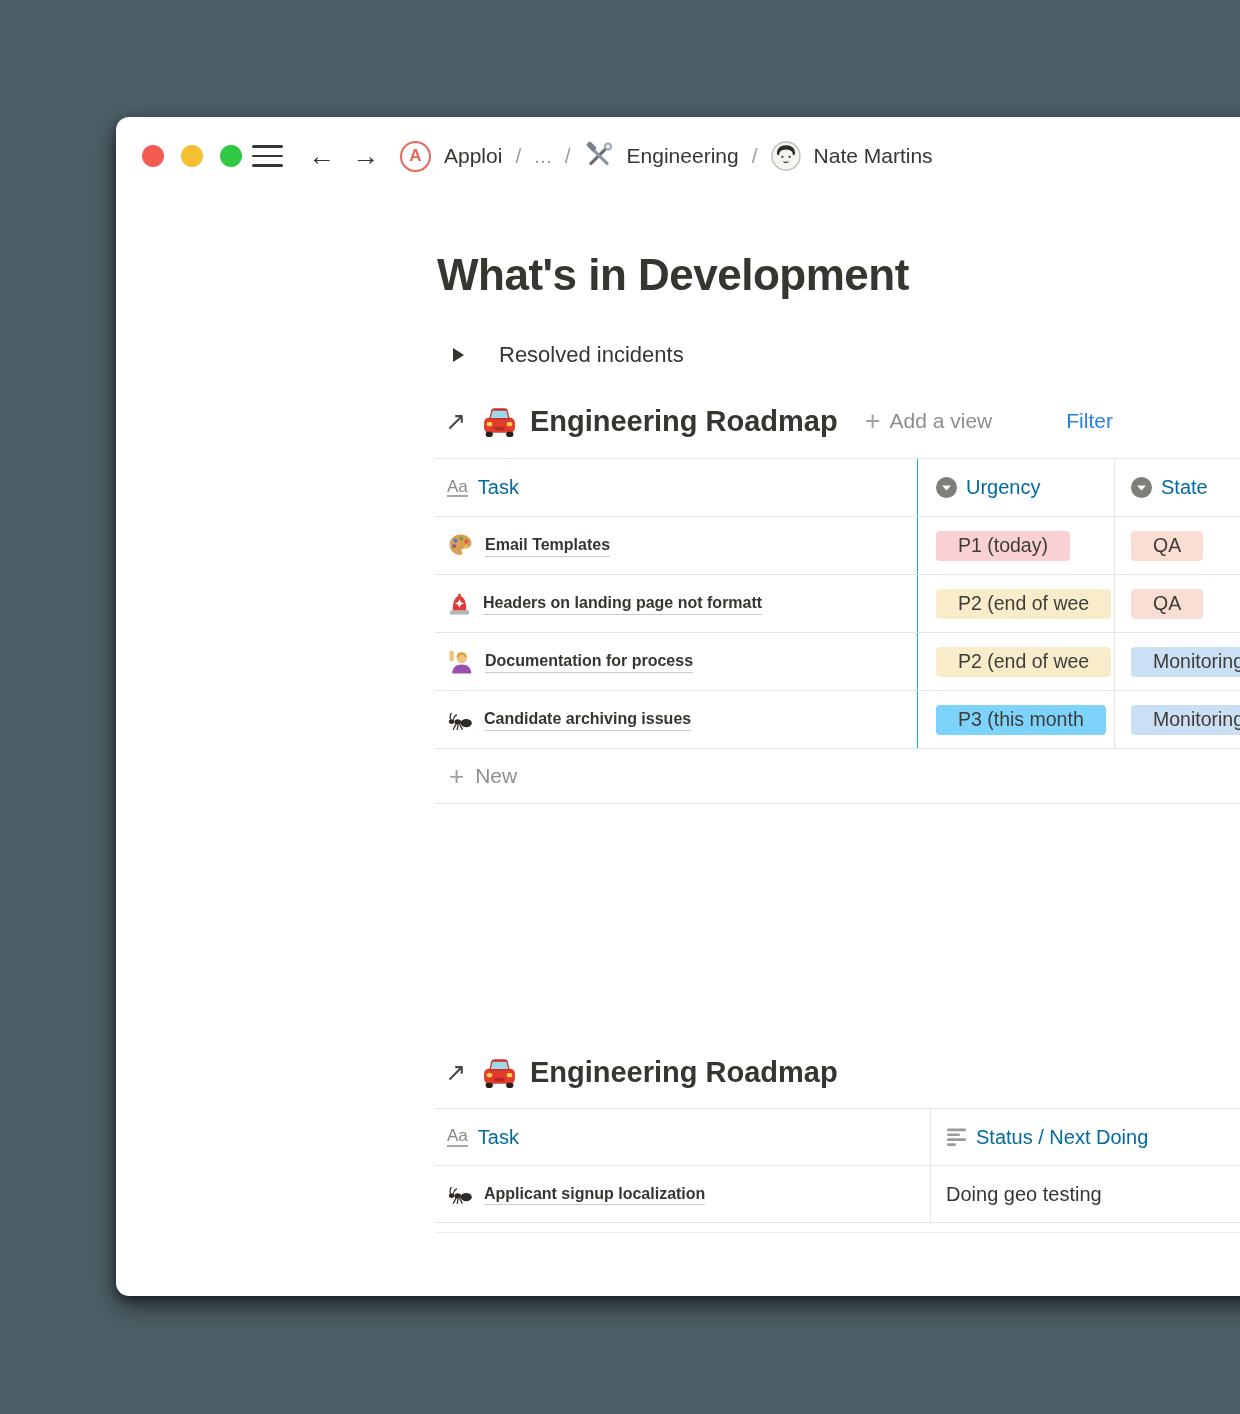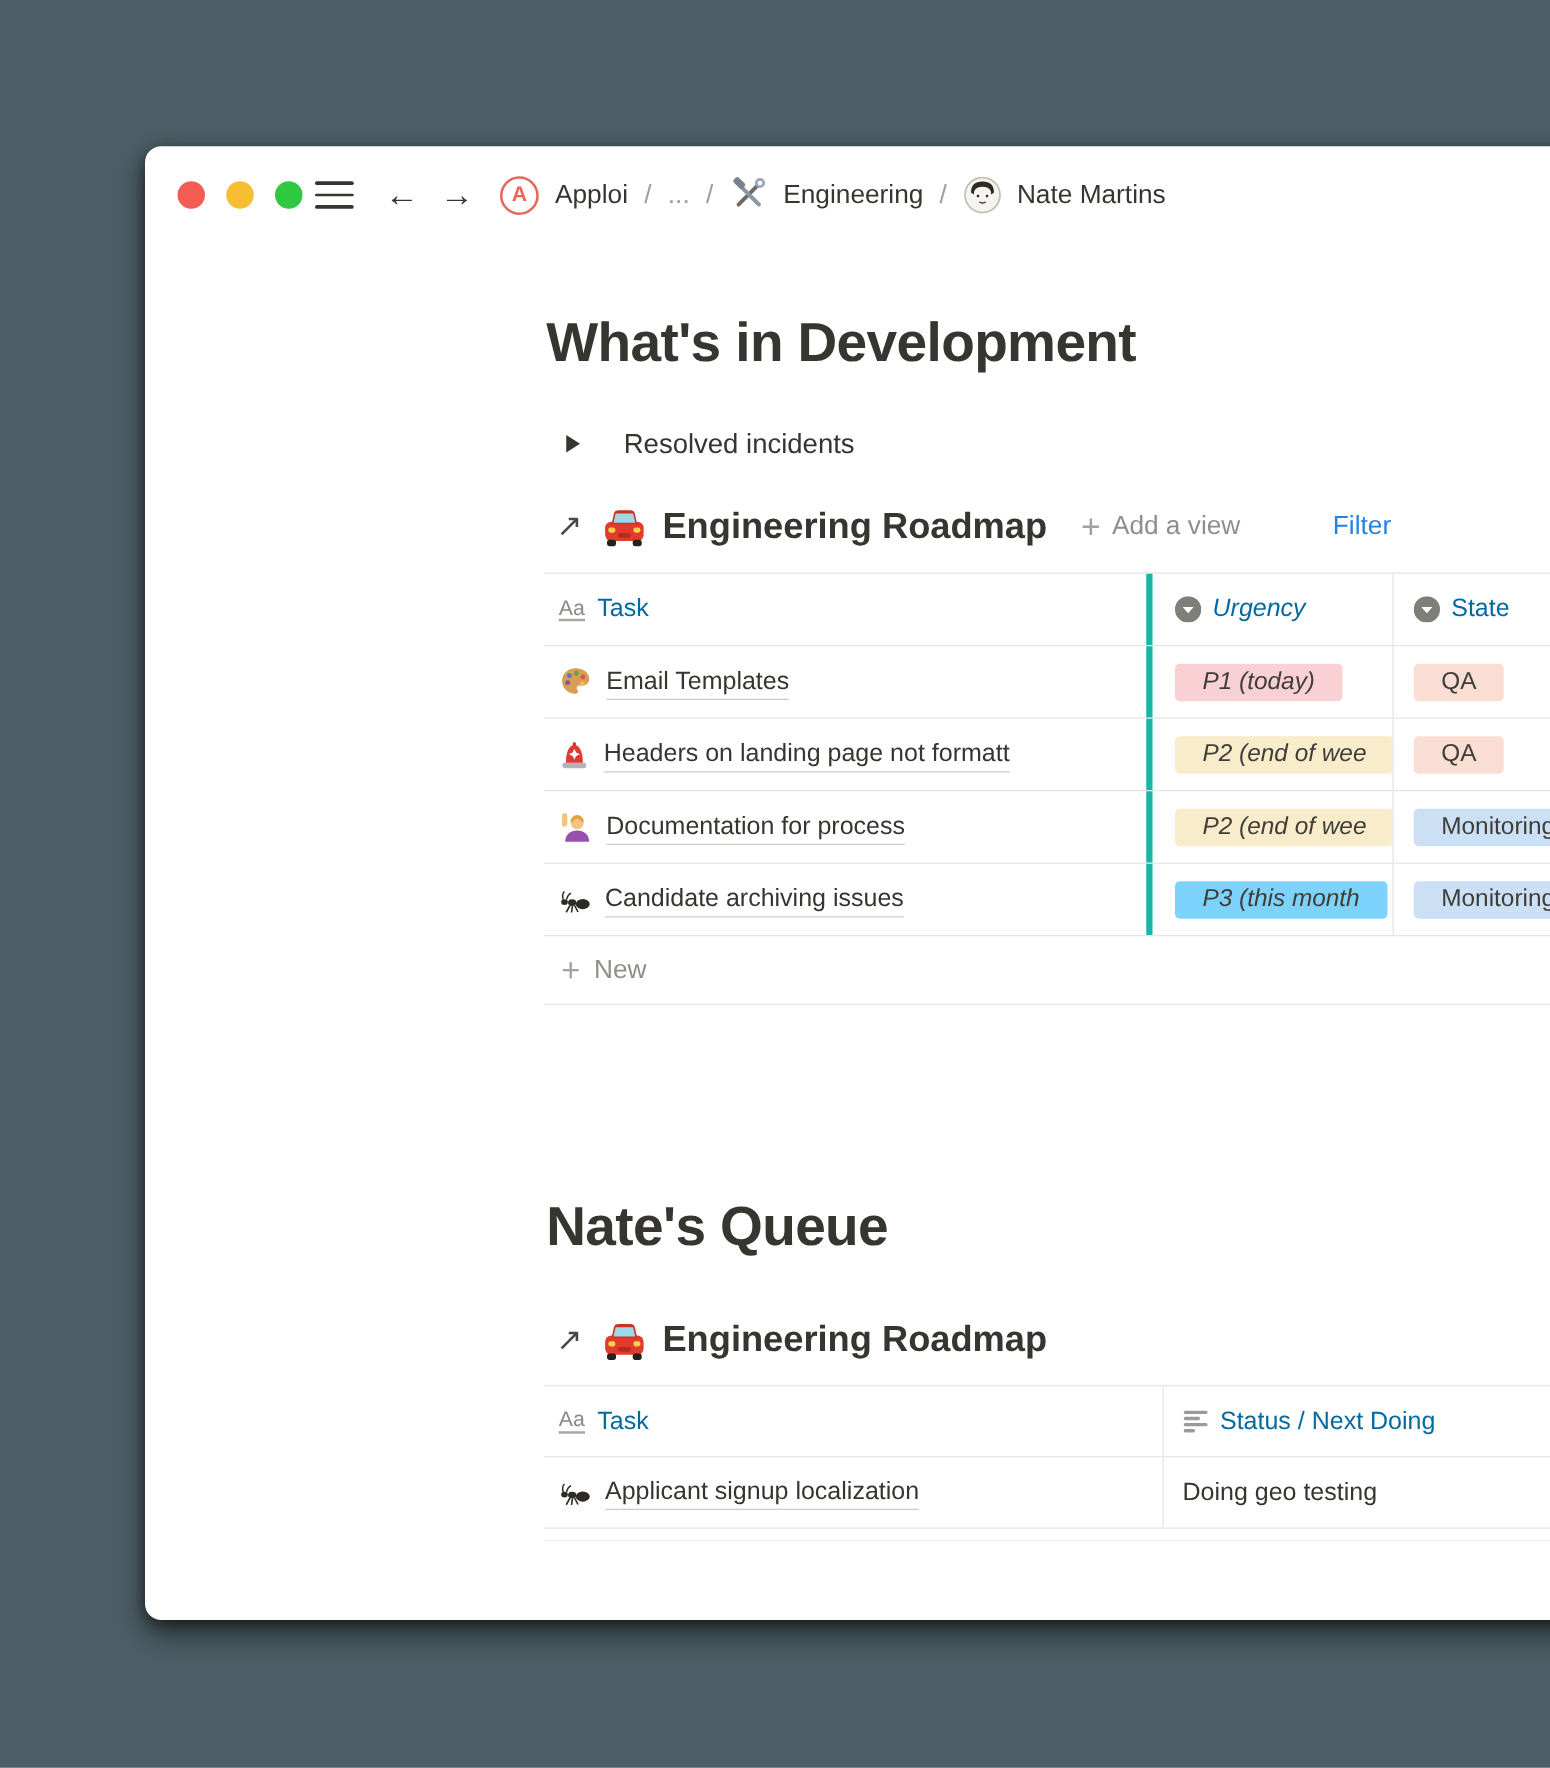--- a/index.html
+++ b/index.html
@@ -36,29 +36,29 @@
   .addview{margin-left:27px;display:flex;align-items:center;color:#8F8E89;font-size:21px;}
   .addview .plus{font-size:27px;font-weight:300;color:#A3A19D;margin-right:9px;line-height:1;}
   .filter{margin-left:74px;font-size:21px;}
   
   .table{position:absolute;left:319px;width:1140px;border-top:1px solid #E6E5E2;}
   .trow{display:flex;border-bottom:1px solid #E6E5E2;align-items:stretch;}
   .t1 .thead{height:55px;} .t1 .trow{height:58px;} .t1 .newrow{height:55px;}
   .t2 .thead{height:56px;} .t2 .trow{height:57px;}
   .cell{display:flex;align-items:center;overflow:hidden;text-align:right;}
   .t1 .c1{width:482px;padding-left:12px;}
-  .t1 .c2{width:197px;padding-left:18px;border-left:5px solid #14b8a6;font-style:italic;}
+  .t1 .c2{width:197px;padding-left:18px;border-left:1px solid #14b8a6;}
   .t1 .c3{flex:1;padding-left:16px;border-left:1px solid #E6E5E2;}
   .t2 .c1{width:495px;padding-left:12px;}
   .t2 .c2{flex:1;padding-left:15px;border-left:1px solid #E6E5E2;}
   .head-label{color:#0369a1;font-size:20px;white-space:nowrap;}
   .aa-icon{color:#8A8983;font-size:17px;border-bottom:2px solid #A9A7A2;line-height:1.05;margin-right:10px;}
   .prop-icon{margin-right:9px;display:flex;align-items:center;flex-shrink:0;}
   .row-emoji{margin-right:11px;display:flex;align-items:center;flex-shrink:0;}
-  .pagelink{font-size:20px;font-weight:400;color:#37352F;border-bottom:1.6px solid #CDCBC6;
+  .pagelink{font-size:16px;font-weight:700;color:#37352F;border-bottom:1.6px solid #CDCBC6;
     white-space:nowrap;overflow:hidden;line-height:1.35;}
   .tag{display:inline-flex;align-items:center;height:30px;padding:0 22px;border-radius:4px;
     font-size:19.5px;color:#3F3D38;white-space:nowrap;flex-shrink:0;}
   .plain-val{font-size:20px;color:#37352F;white-space:nowrap;}
   .newrow{display:flex;align-items:center;padding-left:14px;}
   .newrow .plus{font-size:26px;font-weight:300;color:#A3A19D;margin-right:11px;line-height:1;}
   .newrow .nlabel{font-size:21px;color:#8F8E89;}
   .partial-line{position:absolute;left:319px;top:1115px;width:1140px;height:0;border-top:1px solid #EFEEEB;}
 </style>
 </head>
@@ -276,21 +276,20 @@
         <span class="tag" style="background-color: rgb(203, 223, 245);">Monitoring</span>
       </div>
     </div>
 
     <div class="trow newrow">
       <span class="plus">+</span>
       <span class="nlabel">New</span>
     </div>
   </div>
 
-  <div class="h1" style="top:840px;">Nate's Queue</div>
 
   <div class="dbrow" style="top:932px;">
     <span class="open-arrow">↗</span>
     <span class="db-icon">
         <svg width="37" height="33" viewBox="0 0 36 32">
           <use href="#ico-car"></use>
         </svg>
       </span>
     <span class="db-title">Engineering Roadmap</span>
   </div>

